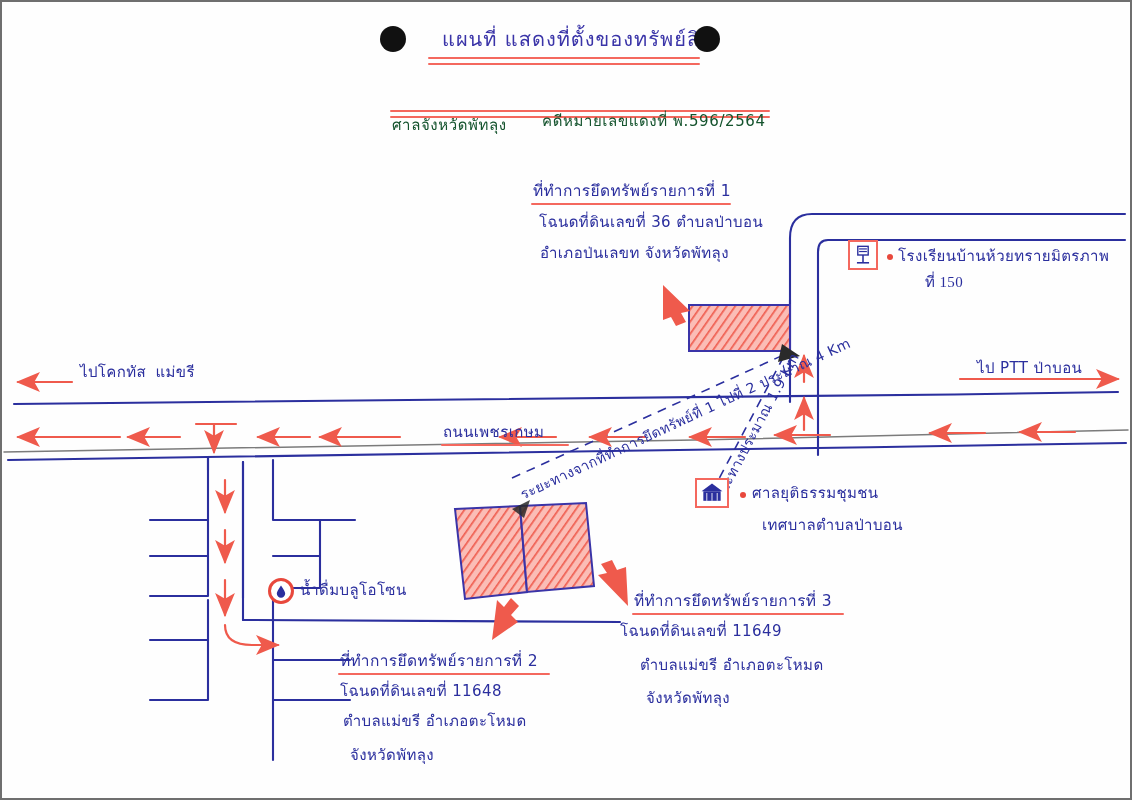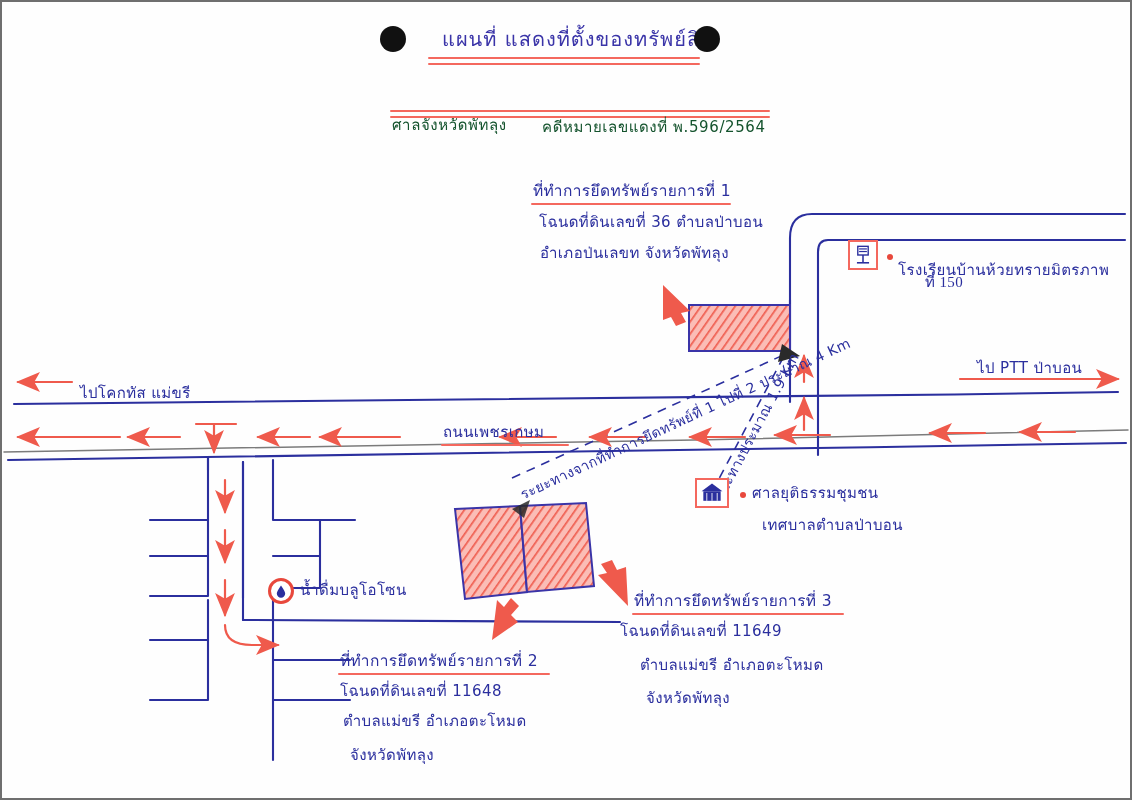--- a/index.html
+++ b/index.html
@@ -243,43 +243,43 @@
     </g>
   </svg>
 
   <div class="dot-black" style="left:380px; top:26px;"></div>
   <div class="dot-black" style="left:694px; top:26px;"></div>
   <div class="hand title" style="left:442px; top:25px;">แผนที่ แสดงที่ตั้งของทรัพย์สิน</div>
   <div class="rule-red" style="left:428px; top:57px; width:272px;"></div>
   <div class="rule-red thin" style="left:428px; top:63px; width:272px;"></div>
 
   <div class="hand subtitle" style="left:392px; top:82px;">ศาลจังหวัดพัทลุง</div>
-  <div class="hand subtitle" style="left:542px; top:84px;">คดีหมายเลขแดงที่ พ.596/2564</div>
+  <div class="hand subtitle" style="left:542px; top:78px;">คดีหมายเลขแดงที่ พ.596/2564</div>
   <div class="rule-red" style="left:390px; top:110px; width:380px;"></div>
   <div class="rule-red thin" style="left:390px; top:116px; width:380px;"></div>
 
   <div class="hand head-line" style="left:533px; top:180px;">ที่ทำการยึดทรัพย์รายการที่ 1</div>
   <div class="rule-red" style="left:531px; top:203px; width:200px;"></div>
   <div class="hand" style="left:539px; top:212px;">โฉนดที่ดินเลขที่ 36  ตำบลป่าบอน</div>
   <div class="hand" style="left:540px; top:243px;">อำเภอป่นเลขท  จังหวัดพัทลุง</div>
 
   <div class="icon-box" style="left:848px; top:240px; width:30px; height:30px;">
     <svg viewBox="0 0 30 30" width="26" height="26">
       <rect x="9" y="5" width="12" height="10" fill="none" stroke="#2b2f9e" stroke-width="1.6"></rect>
       <line x1="10.5" y1="8" x2="19.5" y2="8" stroke="#2b2f9e" stroke-width="1.4"></line>
       <line x1="10.5" y1="11" x2="19.5" y2="11" stroke="#2b2f9e" stroke-width="1.4"></line>
       <line x1="15" y1="15" x2="15" y2="24" stroke="#2b2f9e" stroke-width="1.8"></line>
       <line x1="8" y1="24" x2="22" y2="24" stroke="#2b2f9e" stroke-width="1.8"></line>
     </svg>
   </div>
   <div class="icon-dot-red" style="left:887px; top:254px;"></div>
-  <div class="hand" style="left:898px; top:260px;">โรงเรียนบ้านห้วยทรายมิตรภาพ</div>
+  <div class="hand" style="left:898px; top:246px;">โรงเรียนบ้านห้วยทรายมิตรภาพ</div>
   <div class="hand" style="left:925px; top:272px;font-family:Liberation Serif, serif;">ที่ 150</div>
 
-  <div class="hand" style="left:80px; top:383px;">ไปโคกทัส แม่ขรี</div>
+  <div class="hand" style="left:80px; top:363px;font-family:Liberation Mono, monospace;">ไปโคกทัส แม่ขรี</div>
   <div class="hand" style="left:968px; top:358px;margin-left:9px;">ไป PTT ป่าบอน</div>
   <div class="hand" style="left:443px; top:422px;">ถนนเพชรเกษม</div>
   <div class="rule-red thin" style="left:441px; top:444px; width:128px;"></div>
 
   <div class="hand small rot" style="left:517px; top:486px; transform: rotate(-25deg);">ระยะทางจากที่ทำการยึดทรัพย์ที่ 1 ไปที่ 2 ประมาณ 4 Km</div>
   <div class="hand small rot" style="left:706px; top:500px; transform: rotate(-62deg);">ระยะทางประมาณ 1.9 Km</div>
 
   <div class="icon-box" style="left:695px; top:478px; width:34px; height:30px;">
     <svg viewBox="0 0 34 30" width="30" height="26">
       <path d="M17,4 L29,13 L5,13 Z" fill="#2b2f9e"></path>

